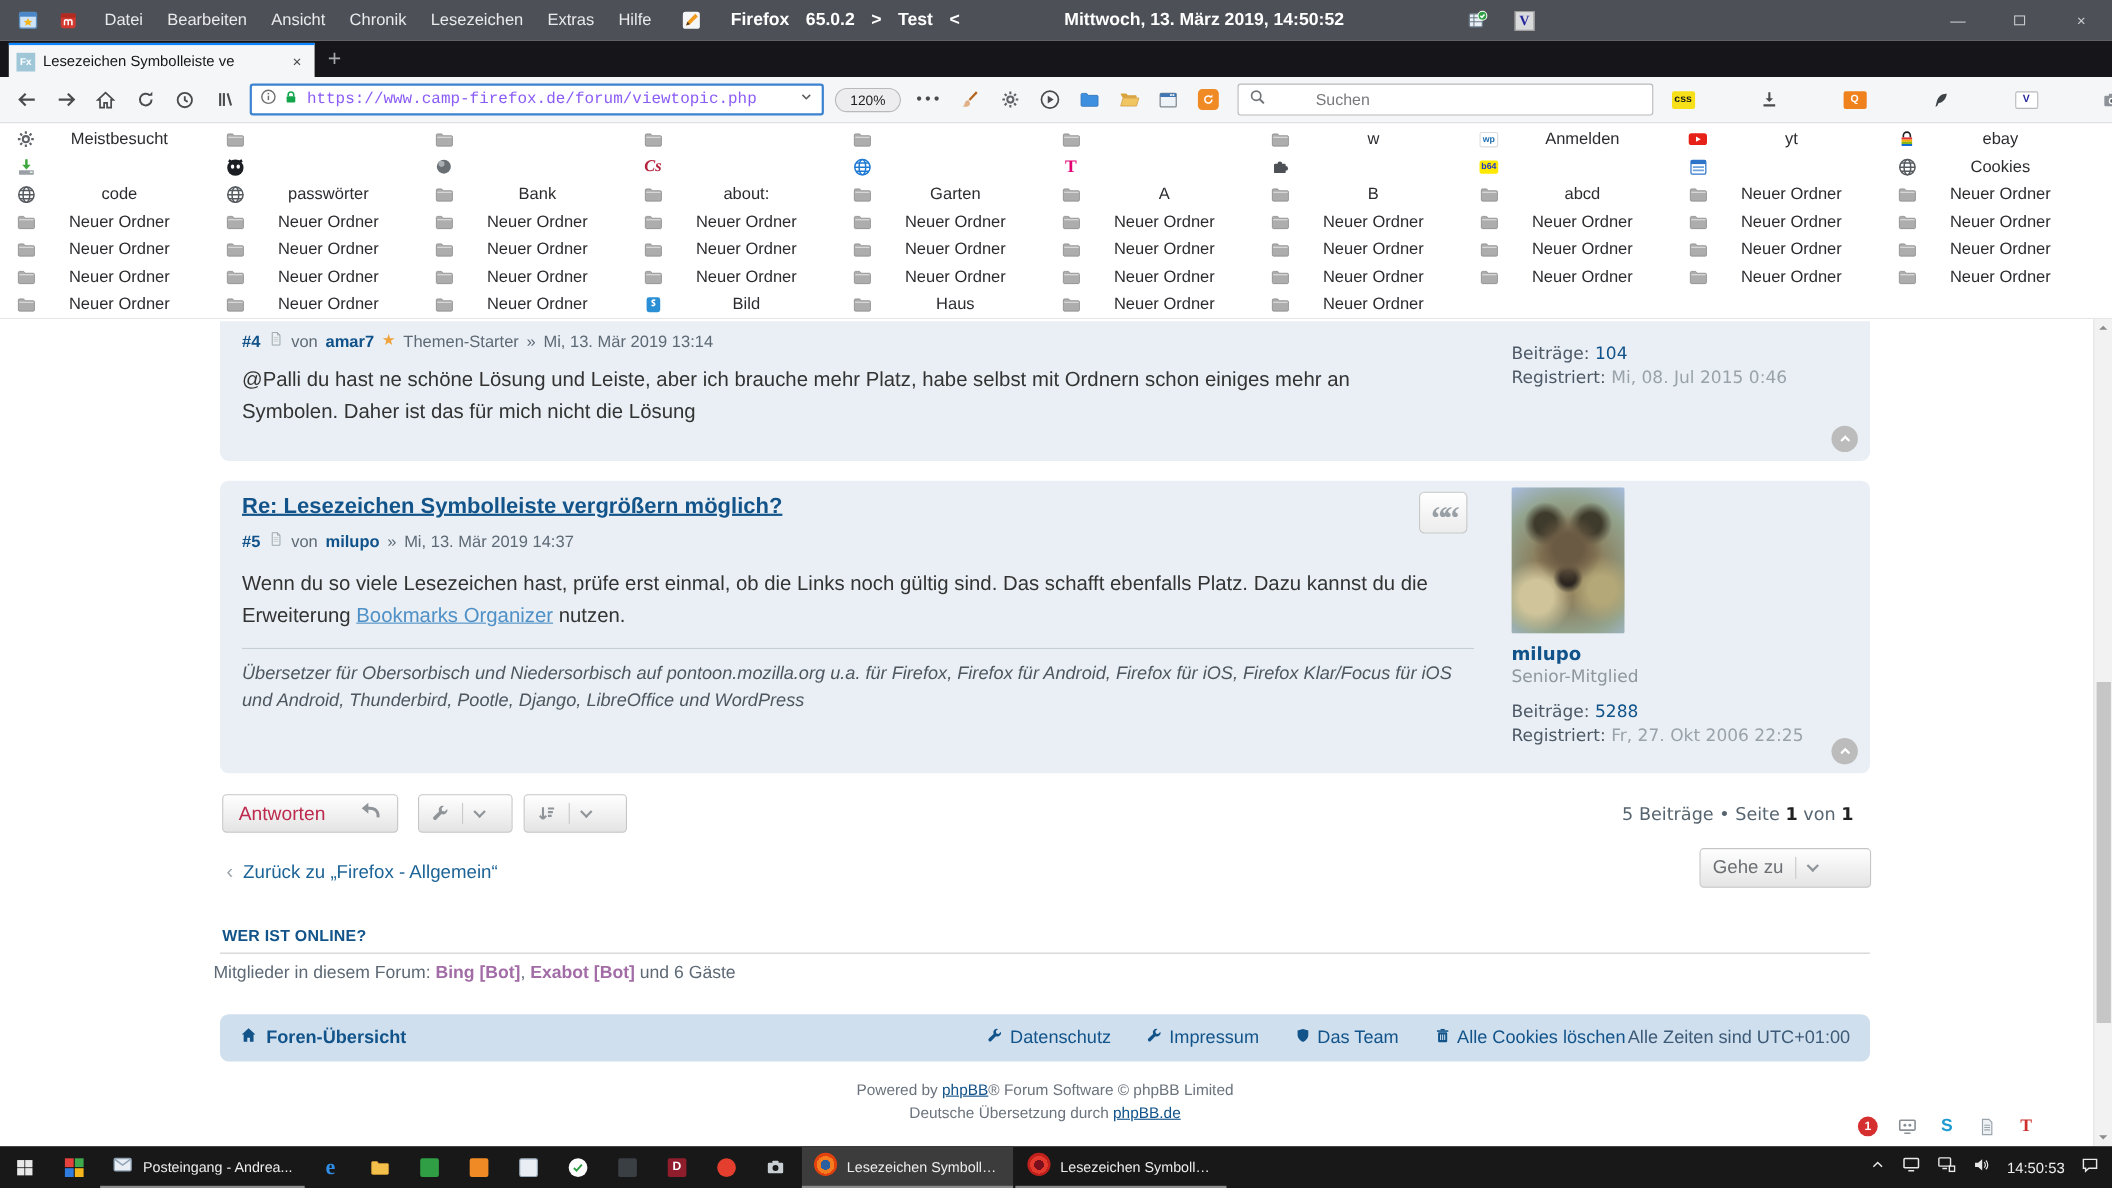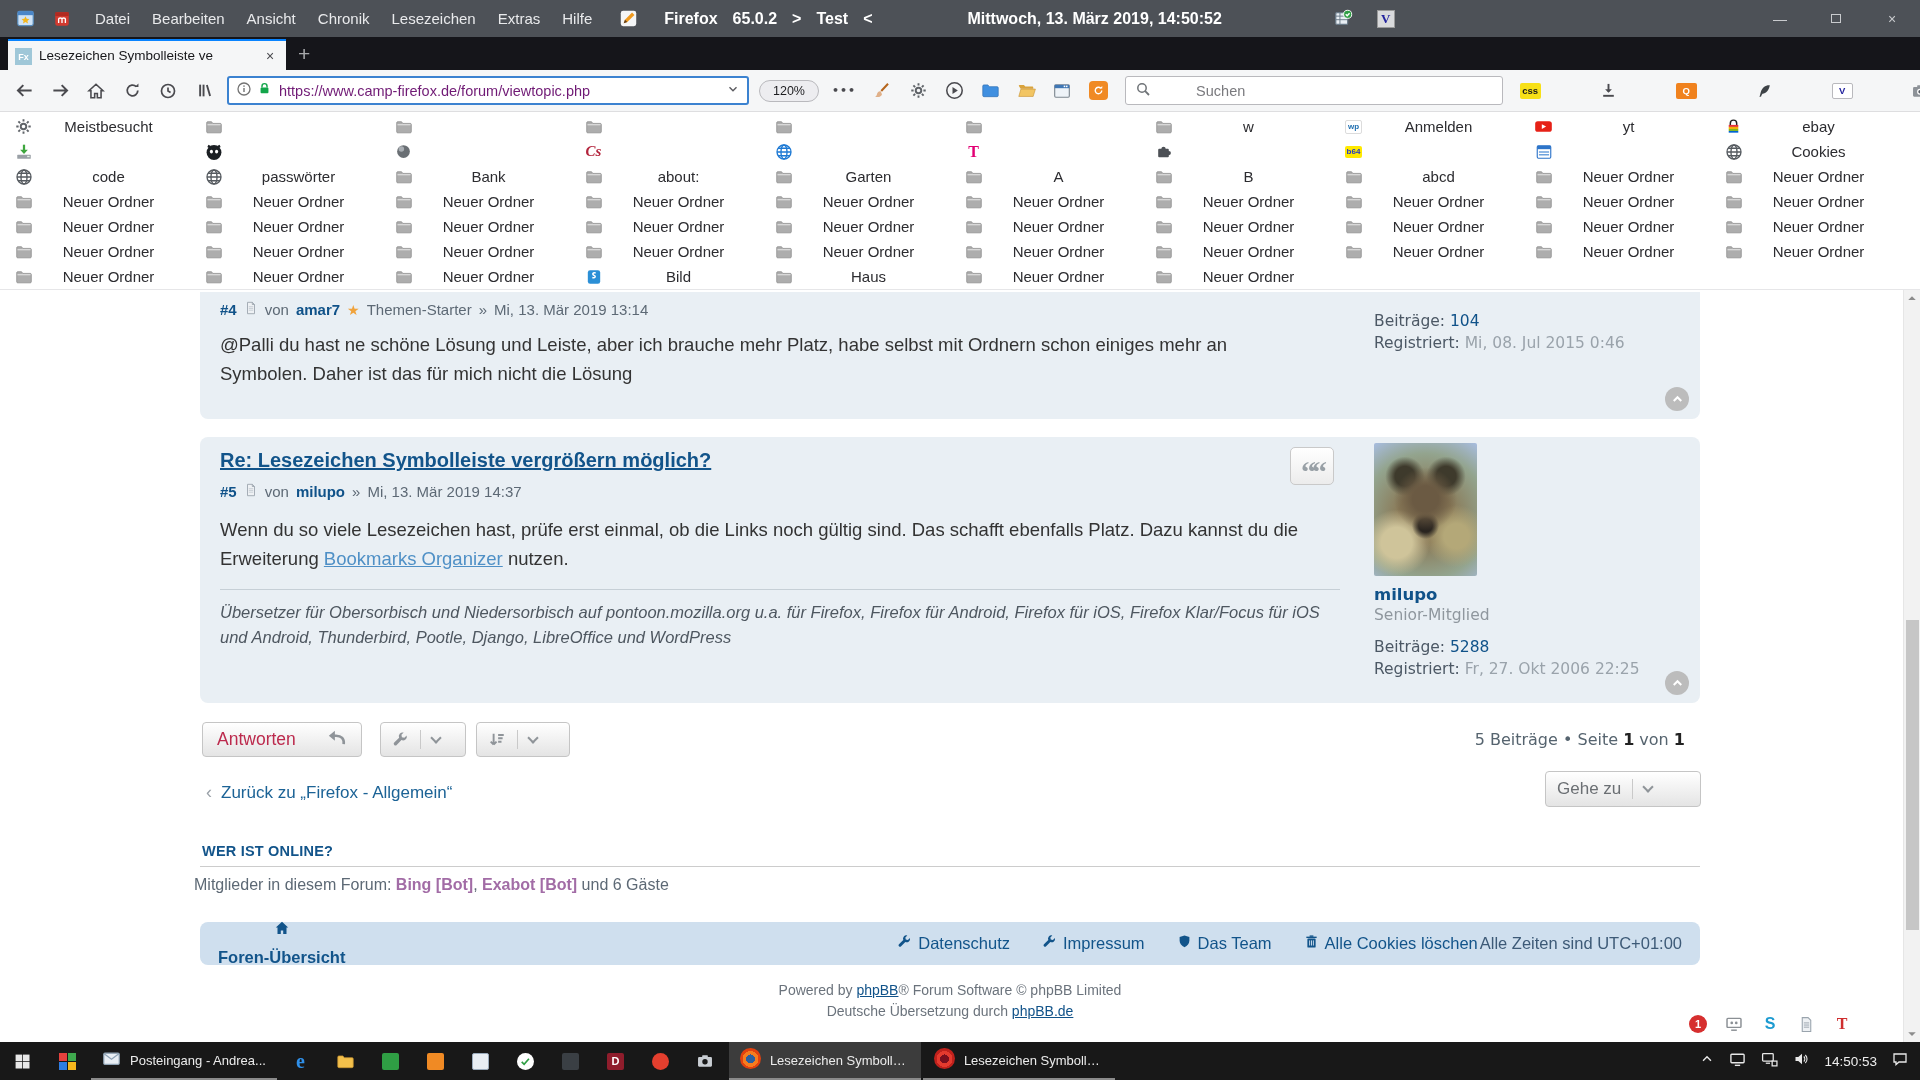--- a/index.html
+++ b/index.html
@@ -30,21 +30,21 @@
        background:linear-gradient(to right,rgba(245,246,247,0),#f5f6f7);}
   .tab-close{color:#4a4a4f;font-size:14px;width:18px;text-align:center;}
   .newtab{color:#a7a8ab;font-size:21px;margin-left:12px;align-self:center;line-height:30px;}
 
   
   .navbar{position:absolute;top:70px;left:0;right:0;height:42px;background:#f5f6f7;
           border-bottom:1px solid #dedee0;display:flex;align-items:center;padding:0 6px;}
   .nav-ico{width:36px;height:32px;display:flex;align-items:center;justify-content:center;border-radius:3px;flex:none;}
   .urlbar{width:522px;height:29px;background:#fff;border:2px solid #3b82d0;border-radius:3px;
           display:flex;align-items:center;padding:0 7px;margin:0 5px;flex:none;}
-  .url-text{flex:1;font-size:14.5px;color:#701a75;margin:0 7px;white-space:nowrap;overflow:hidden;}
+  .url-text{flex:1;font-size:14.5px;color:#8b5cf6;margin:0 7px;white-space:nowrap;overflow:hidden;font-family:Liberation Mono, monospace;}
   .zoom-pill{border:1px solid #b9b9bd;background:#ededf0;border-radius:12px;font-size:12.5px;
           color:#1d1d20;padding:3px 13px;margin:0 5px;white-space:nowrap;flex:none;}
   .dots{color:#4a4a4f;font-weight:bold;font-size:11px;letter-spacing:1px;margin:0 8px;font-family:"DejaVu Sans",sans-serif;flex:none;}
   .searchbox{width:378px;height:29px;background:#fff;border:1px solid #b9b9bd;border-radius:3px;
           display:flex;align-items:center;padding:0 9px;margin:0 9px;flex:none;gap:36px;}
   .search-ph{color:#7a7a7e;font-size:14.5px;margin-left:9px;}
   #nav-right{display:flex;margin-left:auto;gap:42px;}
   .badge{display:inline-flex;align-items:center;justify-content:center;min-width:21px;height:16px;
          font-size:9.5px;font-weight:bold;border-radius:2px;padding:0 2px;}
   .mini-badge{font-size:8px;font-weight:bold;padding:2px;border-radius:2px;line-height:1;}
@@ -109,21 +109,21 @@
   .back-chev{color:#9aa1a8;font-size:18px;}
   .back-link{color:#1c6396;text-decoration:none;}
   #btn-goto{left:1545px;top:481px;width:156px;height:36px;}
   .goto-label{color:#6b6f73;font-size:17px;}
   .who-head{position:absolute;top:553px;left:202px;font-size:14.5px;font-weight:bold;color:#12548a;letter-spacing:.2px;}
   .who-line{position:absolute;top:576px;left:200px;width:1500px;border-top:1px solid #cccccc;}
   .who-text{position:absolute;top:586px;left:194px;font-size:16px;color:#5d6975;text-align:right;}
   .bot-link{color:#a26ca6;font-weight:bold;text-decoration:none;}
   .footerbar{position:absolute;top:632px;left:200px;width:1500px;height:43px;background:#cfdfee;
              border-radius:8px;display:flex;align-items:center;padding:0 18px;font-size:16.5px;}
-  .f-home{display:flex;align-items:center;gap:8px;color:#12548a;font-weight:bold;text-decoration:none;flex-direction:column;}
+  .f-home{display:flex;align-items:center;gap:8px;color:#12548a;font-weight:bold;text-decoration:none;}
   #footer-links{display:flex;align-items:center;gap:32px;margin-left:auto;}
   .f-link{display:flex;align-items:center;gap:6px;color:#12548a;text-decoration:none;}
   .f-tz{color:#3d5a77;margin-left:2px;}
   .credits{position:absolute;top:690px;left:0;width:1900px;text-align:center;font-size:14px;
            color:#6b737c;line-height:21px;}
   .credits a{color:#105289;text-decoration:underline;}
 
   
   .scrollbar{position:absolute;top:290px;right:0;width:17px;height:752px;background:#f2f2f2;border-left:1px solid #e6e6e6;}
   .sb-btn{position:absolute;left:0;width:16px;height:16px;display:flex;align-items:center;justify-content:center;}

